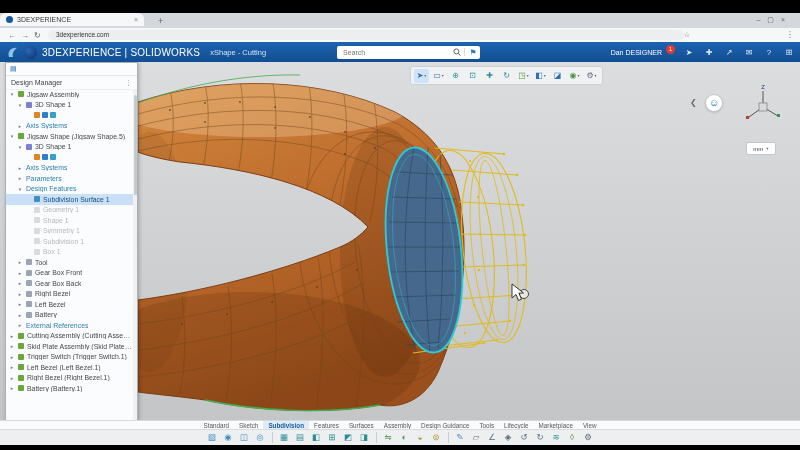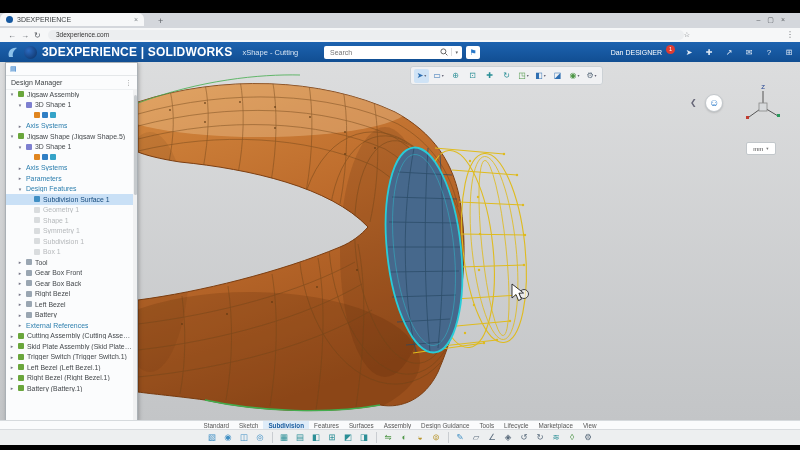--- a/index.html
+++ b/index.html
@@ -15,23 +15,23 @@
   #winctl{right:8px;top:3px;font-size:7px;color:#5f6368;letter-spacing:7px;}
   #addressbar{top:28px;left:0;width:800px;height:14px;background:#f6f7f8;border-bottom:1px solid #cfd3d7;}
   .navico{font-size:8px;color:#5f6368;top:2.5px;}
   #urlpill{left:48px;top:2px;width:620px;height:10px;background:#eceef0;border-radius:5px;font-size:6.5px;color:#333;line-height:10px;padding:0 8px;}
   #star{right:110px;top:2.5px;font-size:7px;color:#5f6368;}
   #bmenu{right:6px;top:2px;font-size:8px;color:#5f6368;}
 
   
   #appheader{top:42px;left:0;width:800px;height:20px;background:linear-gradient(#1d63b0,#114e92);}
   #hleft{left:6px;top:0;height:20px;display:flex;align-items:center;gap:5px;}
-  #brand{font-size:12px;font-weight:bold;color:#fff;letter-spacing:.2px;}
+  #brand{font-size:10px;font-weight:normal;color:#fff;letter-spacing:.2px;}
   #doc{font-size:7.5px;color:#d5e3f3;margin-left:5px;}
-  #search{left:324px;top:3.5px;width:138px;height:13px;background:#fff;border-radius:2px;display:flex;align-items:center;}
+  #search{left:337px;top:3.5px;width:138px;height:13px;background:#fff;border-radius:2px;display:flex;align-items:center;}
   #search input{border:0;outline:0;flex:1;font-size:7px;color:#555;padding:0 0 0 6px;background:transparent;font-family:inherit;min-width:0;}
   #search .vdiv{width:1px;height:8px;background:#ddd;margin:0 3px;}
   #search .dd{font-size:5px;color:#666;margin-right:4px;}
   #tagbtn{left:466px;top:3.5px;width:14px;height:13px;background:#fff;border-radius:2px;color:#2878c8;font-size:8px;text-align:center;line-height:13px;}
   #hright{right:5px;top:0;height:20px;display:flex;align-items:center;gap:8px;}
   #username{font-size:7px;color:#fff;}
   #badge{width:9px;height:9px;border-radius:50%;background:#e03c31;color:#fff;font-size:5.5px;line-height:9px;text-align:center;margin-left:-4px;margin-top:-6px;}
   .hicon{font-size:8px;color:#dfe9f5;width:12px;text-align:center;}
 
   

